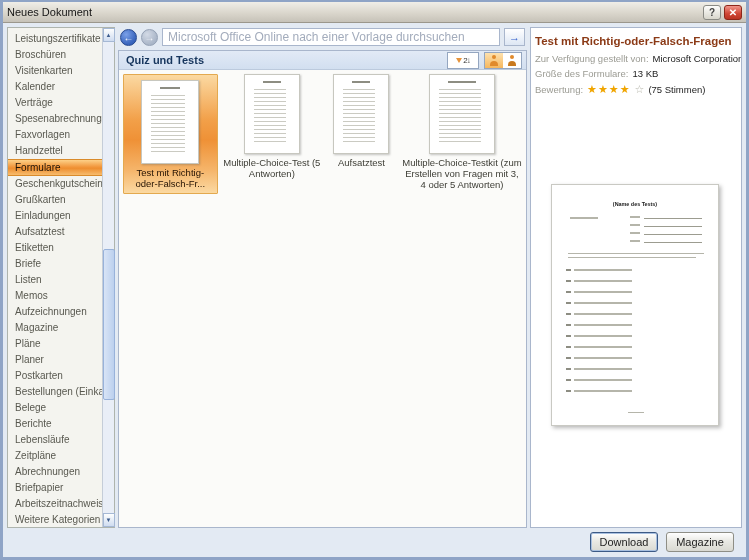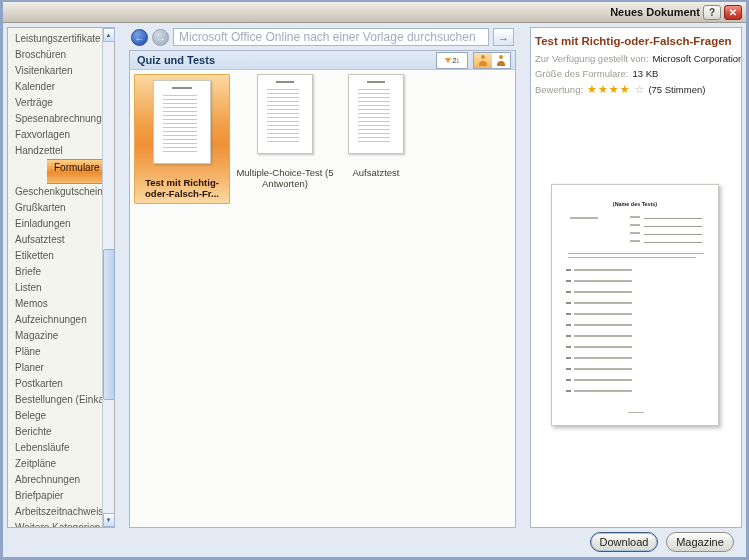--- a/index.html
+++ b/index.html
@@ -5,36 +5,36 @@
   * { box-sizing: border-box; margin: 0; padding: 0; }
   html,body { width:749px; height:560px; }
   body { font-family:"Liberation Sans", sans-serif; background:#e3eaf3; }
 
   .dialog { width:749px; height:560px; border:3px solid #8fa4c6; border-top:2px solid #8fa4c6;
             background:#e3eaf3; display:flex; flex-direction:column; overflow:hidden; }
 
   
   .titlebar { height:21px; flex:0 0 21px; background:linear-gradient(#f0eee8, #d8d4ca 60%, #c6c2b8);
               border-bottom:1px solid #9b978c; display:flex; align-items:center; padding:0 4px; }
-  .titlebar .title { flex:1; font-size:11px; font-weight:bold; color:#151515;text-align:right; }
+  .titlebar .title { flex:1; font-size:11px; font-weight:normal; color:#151515; }
   .tb-btn { width:18px; height:15px; margin-left:3px; border-radius:3px; font-size:10px; font-weight:bold;
             display:flex; align-items:center; justify-content:center; cursor:default;
             border:1px solid #8a8a84; background:linear-gradient(#fdfdfb,#d8d6cc); color:#444; }
   .tb-btn.close { background:linear-gradient(#f0968a,#cf4433 60%,#b93322); border-color:#8d2619; color:#fff; }
 
   
-  .content { flex:1; display:flex; padding:4px 4px 2px 4px; gap:14px; min-height:0; }
+  .content { flex:1; display:flex; padding:4px 4px 2px 4px; gap:3px; min-height:0; }
 
   
   .sidebar { width:108px; flex:0 0 108px; background:#f4f4ef; border:1px solid #aeb4ad; display:flex; min-height:0; }
   .cat-list { flex:1; padding:3px 0 0 0; overflow:hidden; }
   .cat { height:16px; line-height:16px; font-size:10px; color:#58584f; padding:0 2px 0 7px;
          white-space:nowrap; overflow:hidden; cursor:default; }
   .cat.sel { background:linear-gradient(#fdd088,#f2983e 45%,#ee8e2f 55%,#f7bc6d);
-             border-top:1px solid #d98b2b; border-bottom:1px solid #d98b2b; color:#1e1206; height:25px; line-height:15px;margin-left:39px; }
+             border-top:1px solid #d98b2b; border-bottom:1px solid #d98b2b; color:#1e1206; height:17px; line-height:15px; }
   .vscroll { width:12px; flex:0 0 12px; background:#e9eef7; border-left:1px solid #c5cdd8;
              display:flex; flex-direction:column; align-items:center; }
   .sc-btn { width:12px; height:14px; font-size:6px; color:#3c5c8c; background:linear-gradient(#fdfefe,#cfdcf0);
             border:1px solid #a5b8d4; display:flex; align-items:center; justify-content:center; }
   .sc-track { flex:1; width:12px; position:relative; }
   .sc-thumb { position:absolute; left:0; top:44%; width:12px; height:32%;
               background:linear-gradient(90deg,#d8e4f6,#bcd0ee); border:1px solid #98b2da; border-radius:2px; }
 
   
   .center { flex:1; display:flex; flex-direction:column; gap:3px; min-width:0; }
@@ -65,25 +65,25 @@
   .person::after { content:""; position:absolute; bottom:0; left:1px; width:8px; height:5px; border-radius:4px 4px 0 0; background:#e08a2c; }
   .person.dot::after { background:#c97a1f; }
 
   .tiles { padding:4px 4px; display:flex; gap:5px; align-items:flex-start; }
   .tile { display:flex; flex-direction:column; align-items:center; cursor:default; }
   .tile .doc { width:56px; height:80px; background:#fff; border:1px solid #c7c7bf;
                box-shadow:1px 1px 2px rgba(90,90,90,.35); position:relative; }
   .doc .dtitle { position:absolute; top:6px; left:18px; right:18px; height:2px; background:#8d8d82; }
   .doc .dlines { position:absolute; top:14px; left:9px; right:13px; bottom:10px;
                  background:repeating-linear-gradient(#b9b9ae 0 1px, transparent 1px 4px); opacity:.75; }
-  .tile .tlabel { margin-top:13px; font-size:9.5px; line-height:11px; text-align:center; color:#3d3d35; }
+  .tile .tlabel { margin-top:3px; font-size:9.5px; line-height:11px; text-align:center; color:#3d3d35; }
   .tile.selected { width:96px; padding:5px 3px 4px 3px; border:1px solid #e3a94f; border-radius:1px;
                    background:linear-gradient(180deg,#fbd9a2 0%, #f2a049 38%, #ef9136 55%, #f5b469 80%, #fbd9a2 100%); }
   .tile.selected .doc { width:58px; height:84px; }
-  .tile.selected .tlabel { color:#241303;font-weight:bold; }
+  .tile.selected .tlabel { color:#241303; }
 
   
   .details { width:212px; flex:0 0 212px; border:1px solid #a9b6cc; background:#fff; padding:7px 4px; overflow:hidden; }
   .det-title { font-size:11.5px; font-weight:bold; color:#8b3a16; margin-bottom:6px; }
   .det-row { font-size:9.5px; margin-bottom:4px; color:#222; display:flex; align-items:baseline; gap:4px; white-space:nowrap; }
   .det-label { color:#9b9b93; }
   .stars-filled { color:#f0a500; font-size:11px; letter-spacing:1px; }
   .star-empty { color:#b9b9ae; font-size:11px; }
 
   .preview-wrap { margin:88px auto 0 auto; width:170px; }
@@ -93,21 +93,21 @@
               font-size:6px; transform:scale(.9); }
   .pv-bar { position:absolute; height:2px; background:#b5b5aa; }
   .pv-line { position:absolute; height:1px; background:#9c9c90; }
   .pv-q { position:absolute; left:22px; height:2px; background:#b5b5aa; width:58px; }
   .pv-q::before { content:""; position:absolute; left:-8px; top:0; width:5px; height:2px; background:#8d8d82; }
 
   
   .footer { height:27px; flex:0 0 27px; display:flex; justify-content:flex-end; align-items:center;
             gap:8px; padding:0 12px 4px 0; }
   .btn { min-width:68px; height:20px; font-size:11px; font-family:"Liberation Sans",sans-serif;
-         background:linear-gradient(#ffffff,#e9e9e4 45%,#d9d9d2); border:1px solid #8e8e86; border-radius:10px;
+         background:linear-gradient(#ffffff,#e9e9e4 45%,#d9d9d2); border:1px solid #8e8e86; border-radius:3px;
          color:#1d1d1d; cursor:default; }
   .btn.default { border:1px solid #3c5a86; box-shadow:0 0 0 1px #a8c0e0 inset; }
 </style>
 </head>
 <body>
 
 <div class="dialog">
 
   <div class="titlebar">
     <span class="title">Neues Dokument</span>
@@ -204,20 +204,27 @@
             </div>
             <div class="tlabel">Multiple-Choice-Test (5 Antworten)</div>
           </div>
           <div class="tile" style="width:72px">
             <div class="doc">
               <div class="dtitle"></div>
                 <div class="dlines"></div>
             </div>
             <div class="tlabel">Aufsatztest</div>
           </div>
+          <div class="tile" style="width:122px">
+            <div class="doc" style="width:66px">
+              <div class="dtitle"></div>
+                <div class="dlines"></div>
+            </div>
+            <div class="tlabel">Multiple-Choice-Testkit (zum Erstellen von Fragen mit 3, 4 oder 5 Antworten)</div>
+          </div>
         </div>
       </div>
     </div>
 
     <div class="details">
       <div class="det-title">Test mit Richtig-oder-Falsch-Fragen</div>
       <div class="det-row">
         <span class="det-label">Zur Verfügung gestellt von:</span>
         <span>Microsoft Corporation</span>
       </div>

